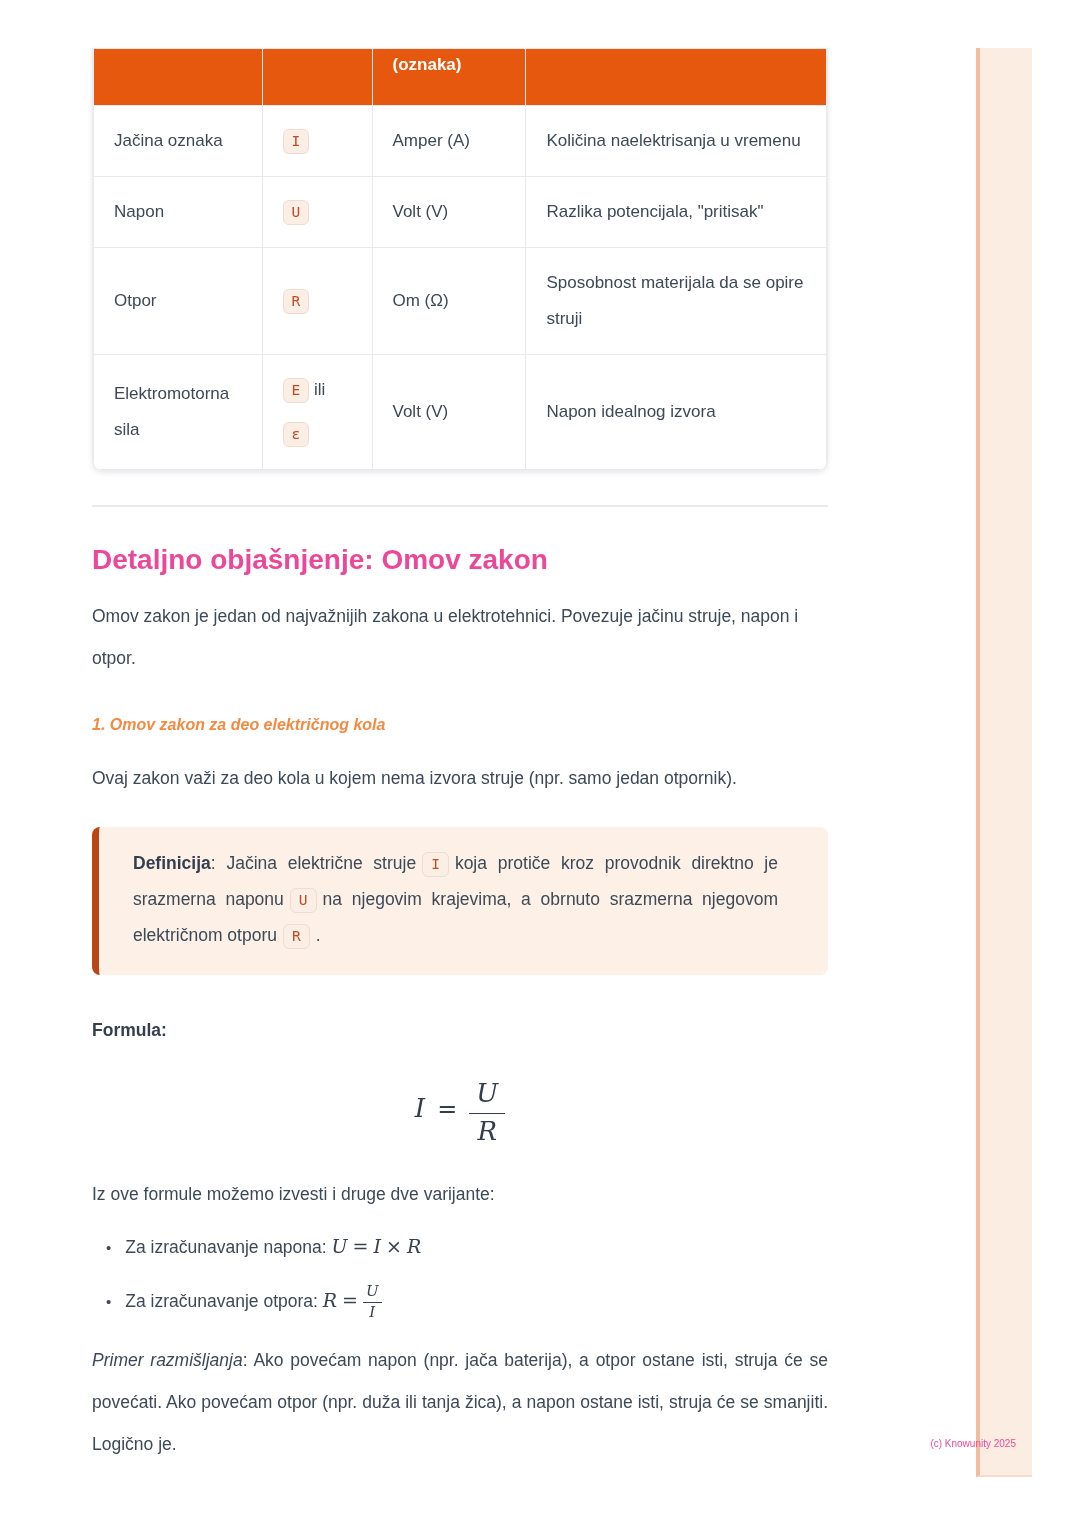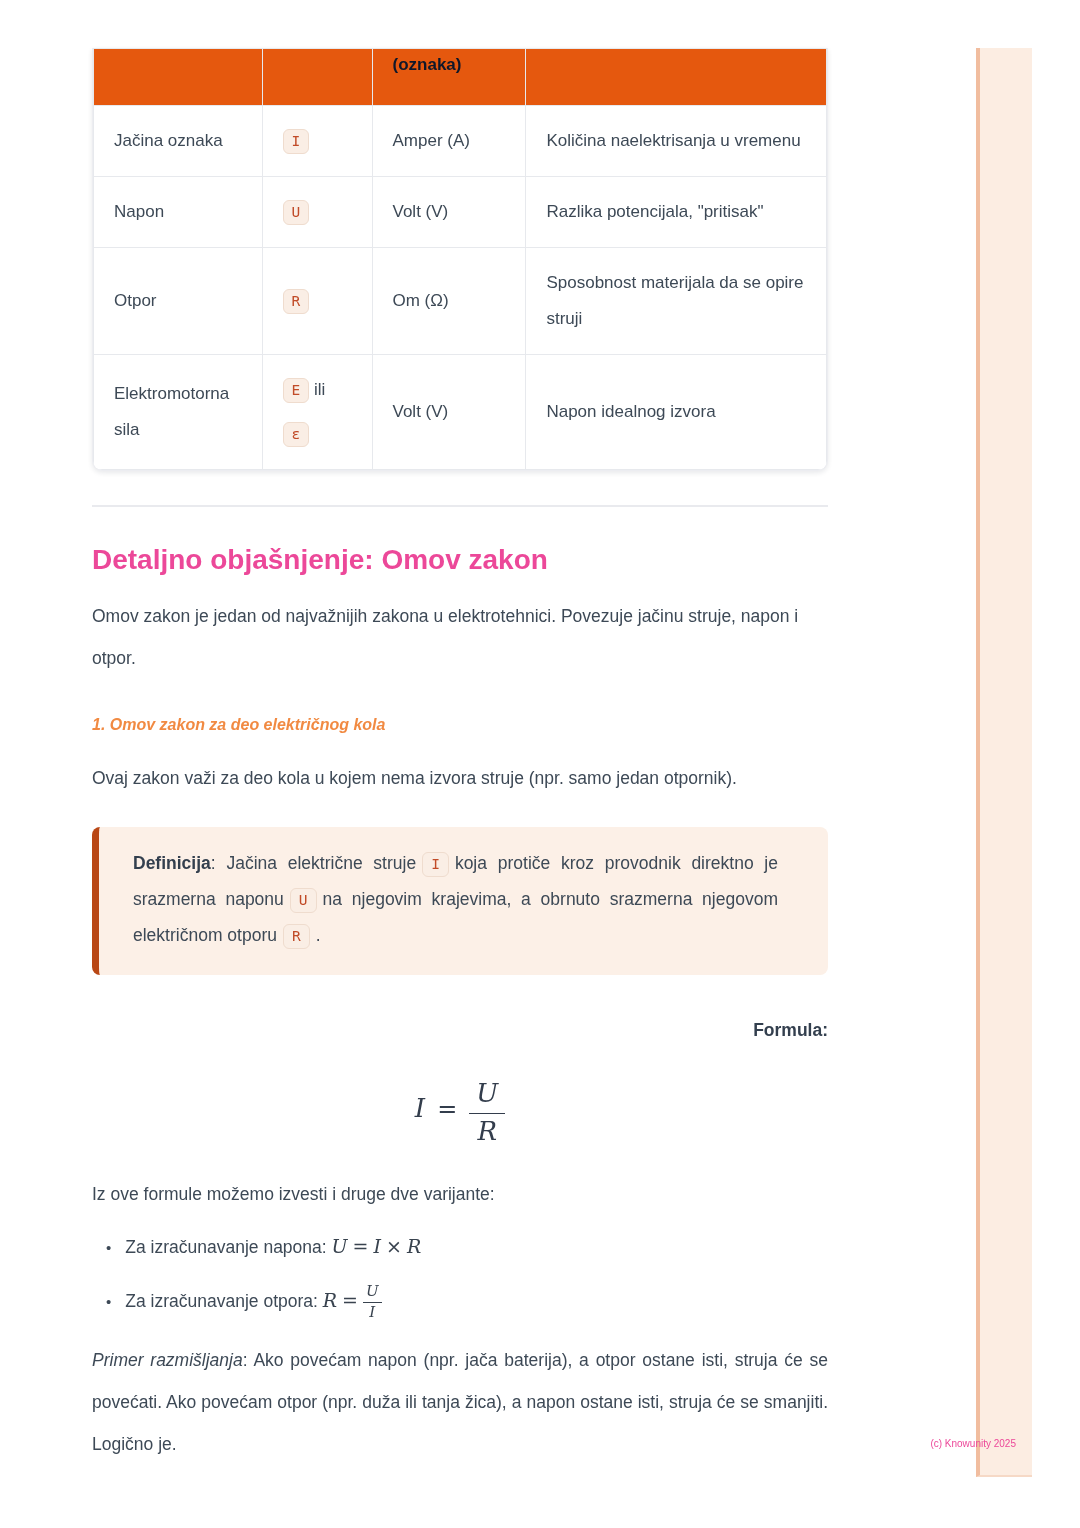--- a/index.html
+++ b/index.html
@@ -27,40 +27,40 @@
   .table-card {
     margin-top:48px; border-radius:0 0 10px 10px; overflow:hidden;
     border:1px solid #ECEDF1; border-top:none;
     box-shadow:0 2px 5px rgba(30,41,59,.10);
     background:#fff;
   }
   table { width:100%; border-collapse:collapse; table-layout:fixed; }
   th, td { border:1px solid #E7E9ED; text-align:left; }
   th {
     background:#E5580E; height:57px; vertical-align:top;
-    padding:6px 18px 0 20px; color:#0f172a; font-size:17px; font-weight:700;
+    padding:6px 18px 0 20px; color:#ffffff; font-size:17px; font-weight:700;
     overflow:hidden;
   }
   td { padding:17px 20px; font-size:17px; line-height:36px; vertical-align:middle; color:#3D4956; }
 
   .chip {
     display:inline-block; background:#FAEEE5; border:1px solid #EFDCCE; border-radius:6px;
     padding:1px 8px 2px; font-family:"DejaVu Sans Mono", monospace;
     font-size:14.5px; line-height:20px; color:#C14B28; vertical-align:baseline;
   }
   .sym-line2 { margin-top:8px; }
 
   
   .divider { border:none; border-top:2px solid #E9EAEE; margin:34px 0 0; }
 
   h2 { margin:36px 0 0; font-size:28px; line-height:34px; font-weight:700; color:#ec4899; }
   h3 { margin:32px 0 0; font-size:16px; line-height:28px; font-weight:700; color:#F18A42;font-style:italic; }
   p  { margin:18px 0 0; font-size:17.5px; line-height:42px; }
   .justify { text-align:justify; }
-  .bold { font-weight:700; color:#333F4E;text-align:right; }
+  .bold { font-weight:700; color:#333F4E; }
 
   
   .def-box {
     margin-top:28px; background:#FCF0E7; border-left:7px solid #B94715;
     border-radius:8px; padding:18px 50px 22px 34px;
   }
   .def-box p { margin:0; line-height:36px; font-size:17.5px; }
   .def-box .chip { margin:0 6px; }
 
   

